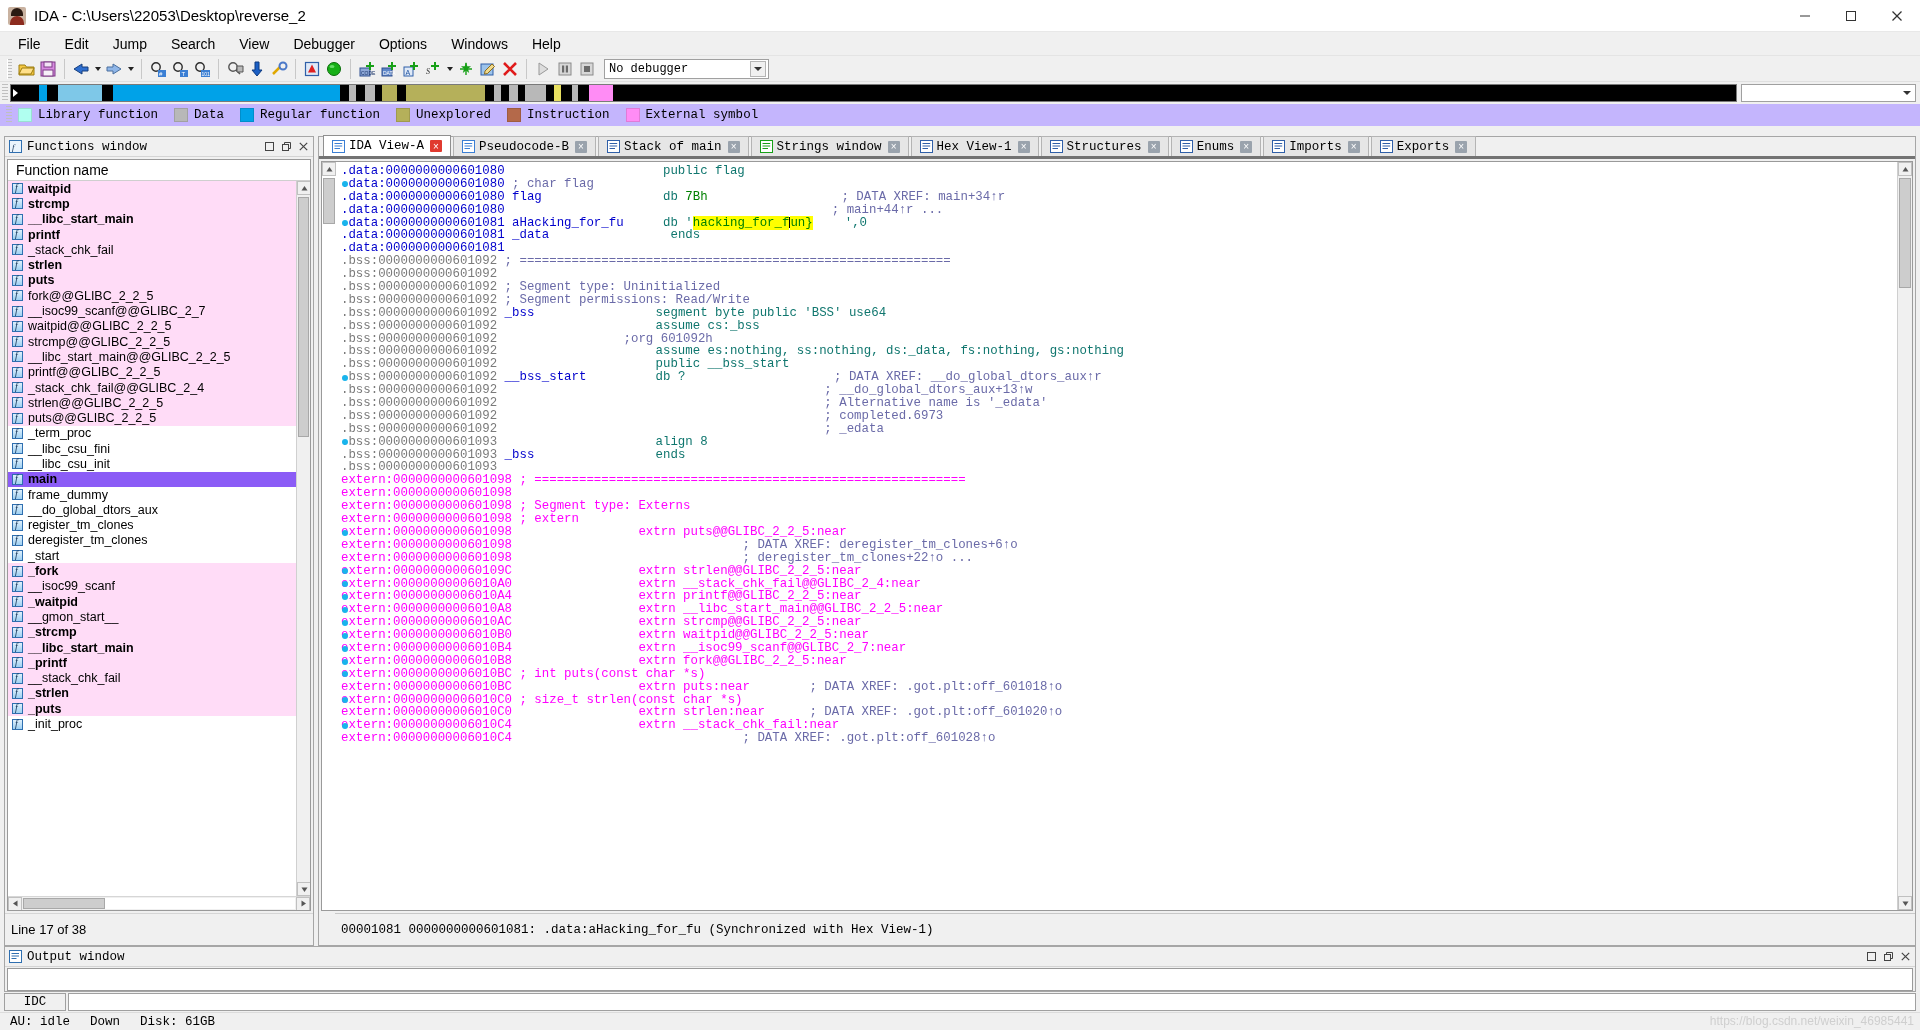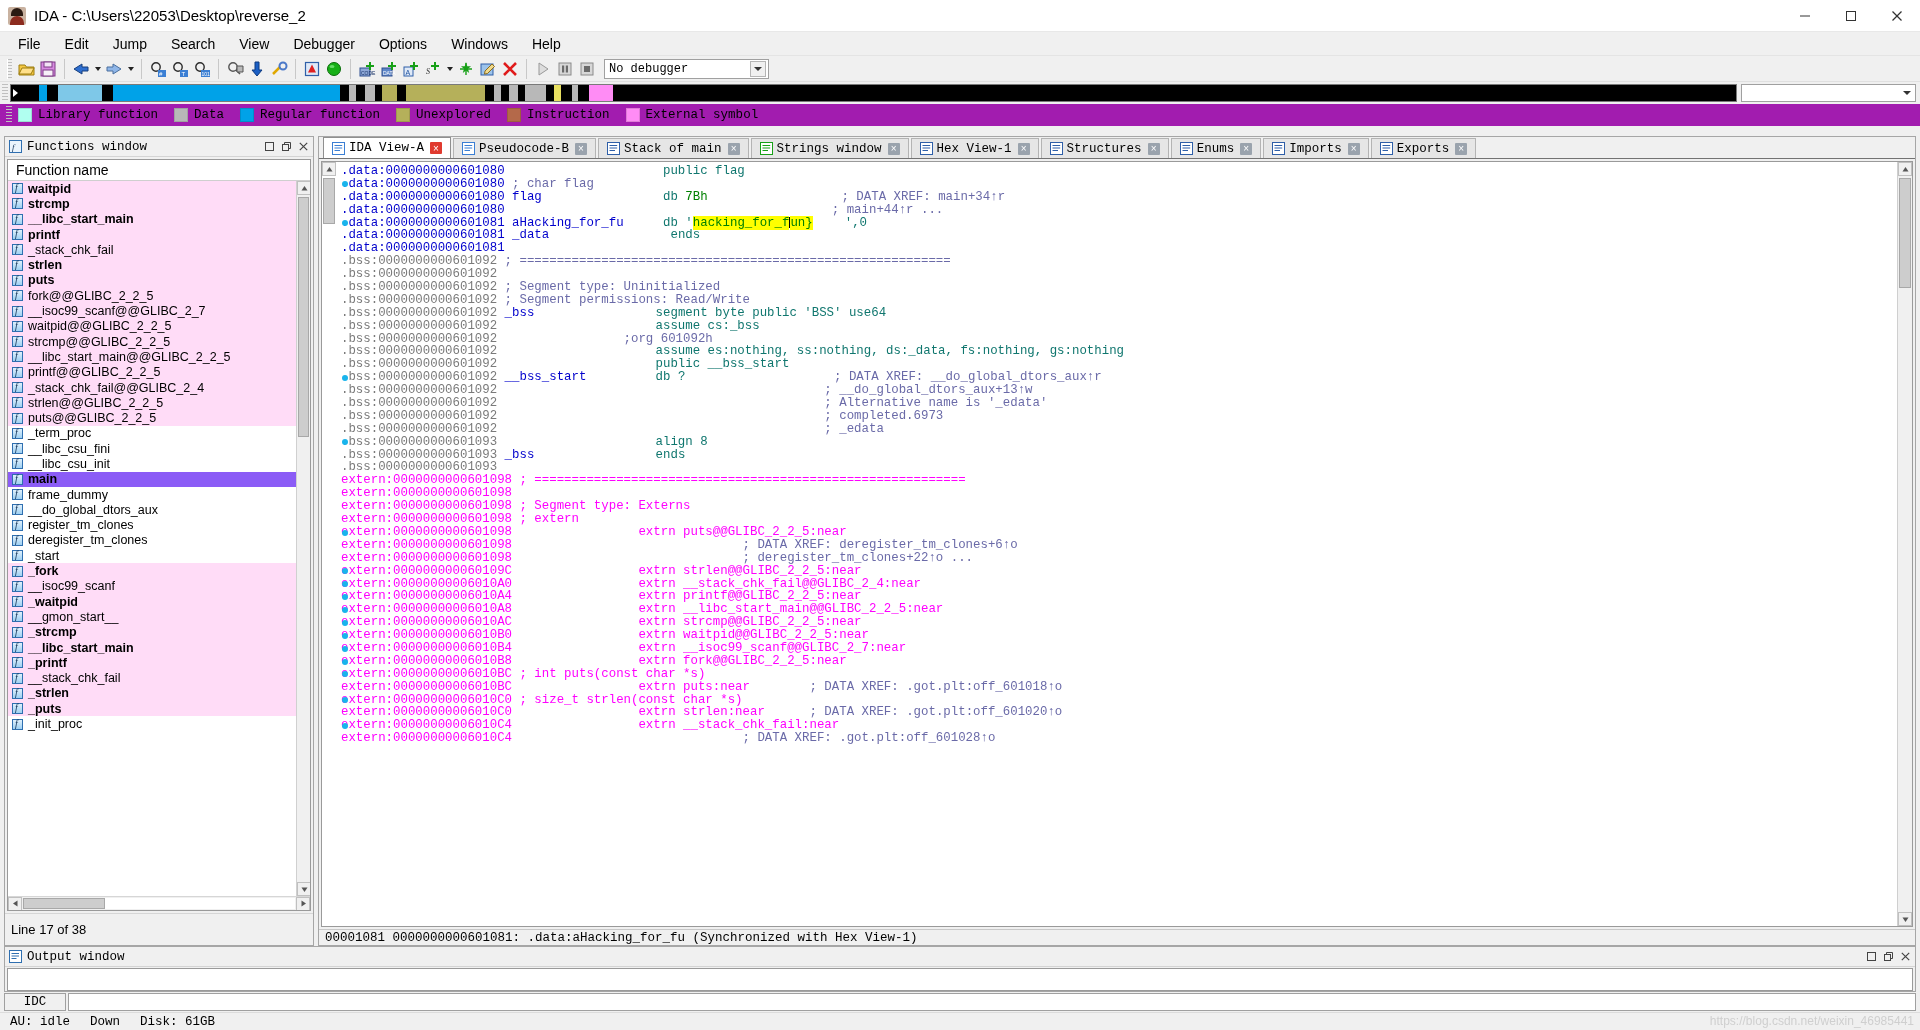--- a/index.html
+++ b/index.html
@@ -86,21 +86,21 @@
   }
   .navband .seg { height:100%; }
   .nav-right { width:175px; height:18px; background:#fff; border:1px solid #a0a0a0; margin-left:4px;
      margin-right:4px; position:relative;}
   .nav-right:after{ content:""; position:absolute; right:4px; top:6px;
      border-left:4px solid transparent; border-right:4px solid transparent; border-top:4px solid #333;}
   .nav-marker { position:absolute; left:2px; top:4px; width:0;height:0;
      border-top:4px solid transparent;border-bottom:4px solid transparent;border-left:5px solid #fff;}
 
   
-  .legend-row { height:22px; display:flex; align-items:center; gap:0; padding-left:6px; background:#a21caf;}
+  .legend-row { height:22px; display:flex; align-items:center; gap:0; padding-left:6px; background:#c4b5fd;}
   .legend-grip{ width:6px;height:18px;
      background: repeating-linear-gradient(to bottom,#bfbfbf 0 1px,transparent 1px 3px); margin-right:6px;}
   .legend-item{ display:flex; align-items:center; margin-right:16px; }
   .legend-swatch{ width:14px;height:14px; margin-right:6px; border:1px solid rgba(0,0,0,.12);}
   .legend-label{ font-family:"Liberation Mono", monospace; font-size:12.5px; color:#000;}
 
   
   .workspace{ position:absolute; left:0; top:136px; right:0; bottom:84px; }
 
   
@@ -129,21 +129,21 @@
      display:flex;align-items:center;justify-content:center;}
   .sb-thumb{ position:absolute; left:1px; width:11px; background:#cdcdcd; border:1px solid #a8a8a8;}
   .fn-hscroll{ height:14px; background:#f0f0f0; border-top:1px solid #d6d6d6; display:flex; align-items:center;}
   .fn-status{ height:32px; display:flex; align-items:center; padding-left:6px; font-size:13px;
      background:#f0f0f0; border-top:1px solid #d6d6d6; flex:0 0 auto;}
 
   
   .idawin{ position:absolute; left:318px; top:0; right:4px; bottom:0;
      background:#f0f0f0; border:1px solid #a6a6a6; display:flex; flex-direction:column; }
   .tabs{ height:22px; display:flex; align-items:flex-end; background:#f0f0f0; padding-left:4px; gap:2px;
-     border-bottom:1px solid #737373; flex:0 0 auto;}
+     border-bottom:3px solid #737373; flex:0 0 auto;}
   .tab{ height:20px; display:flex; align-items:center; padding:0 8px; background:#e6e6e6;
      border:1px solid #b4b4b4; border-bottom:none; font-family:"Liberation Mono",monospace; font-size:12.5px;}
   .tab.active{ background:#fff; border-color:#8f8f8f; height:21px;}
   .tab .ticon{ width:13px;height:13px; margin-right:4px; flex:0 0 auto;}
   .tab .tclose{ width:12px;height:12px; margin-left:6px; display:flex;align-items:center;justify-content:center;
      font-size:10px; color:#fff; background:#9aa3ad; border-radius:1px; font-family:"Liberation Sans",sans-serif;}
   .tab.active .tclose{ background:#e03a2f; }
   .disasm-wrap{ flex:1; display:flex; background:#fff; margin:2px; border:1px solid #9a9a9a; overflow:hidden;}
   .disasm-arrows{ width:16px; background:#fff; flex:0 0 auto; position:relative;}
   .disasm{ flex:1; background:#fff; font-family:"Liberation Mono", monospace; font-size:12.4px;
@@ -155,22 +155,22 @@
   .c-addr-ext{ color:#ff00ff; }
   .c-kw{ color:#0f766e; font-weight:normal;padding-left:32px; }
   .c-name{ color:#0000cc; }
   .c-num{ color:#008000; }
   .c-cmt{ color:#6a6aa8; }
   .c-hl{ background:#ffff00; color:#008000; }
   .c-pink{ color:#ff00ff; }
   .c-blk{ color:#000; }
   .cursor-bar{ display:inline-block; width:1px; height:11px; background:#000; vertical-align:-2px;}
   .disasm-vscroll{ width:15px; background:#f0f0f0; border-left:1px solid #cfcfcf; position:relative;}
-  .ida-status{ height:16px; display:flex; align-items:center; padding-left:6px; background:#f0f0f0;
-     border-top:1px solid #c8c8c8; font-family:"Liberation Mono",monospace; font-size:12.5px; flex:0 0 auto;}
+  .ida-status{ height:32px; display:flex; align-items:center; padding-left:6px; background:#f0f0f0;
+     border-top:1px solid #c8c8c8; font-family:"Liberation Mono",monospace; font-size:12.5px; flex:0 0 auto;margin-left:16px;}
 
   
   .outwin{ position:absolute; left:4px; right:4px; bottom:38px; height:46px;
      background:#f0f0f0; border:1px solid #a6a6a6; display:flex; flex-direction:column;}
   .out-body{ flex:1; background:#fff; margin:1px 2px 0 2px; border:1px solid #9a9a9a; overflow:hidden;
      font-family:"Liberation Mono",monospace; font-size:12.4px; line-height:13px; padding-left:3px; white-space:pre;}
   .idc-row{ position:absolute; left:4px; right:4px; bottom:18px; height:20px; display:flex; align-items:center;
      background:#f0f0f0;}
   .idc-btn{ width:62px; height:18px; border:1px solid #a0a0a0; background:#f0f0f0; display:flex;
      align-items:center; justify-content:center; font-size:12.5px; font-family:"Liberation Mono",monospace;}

